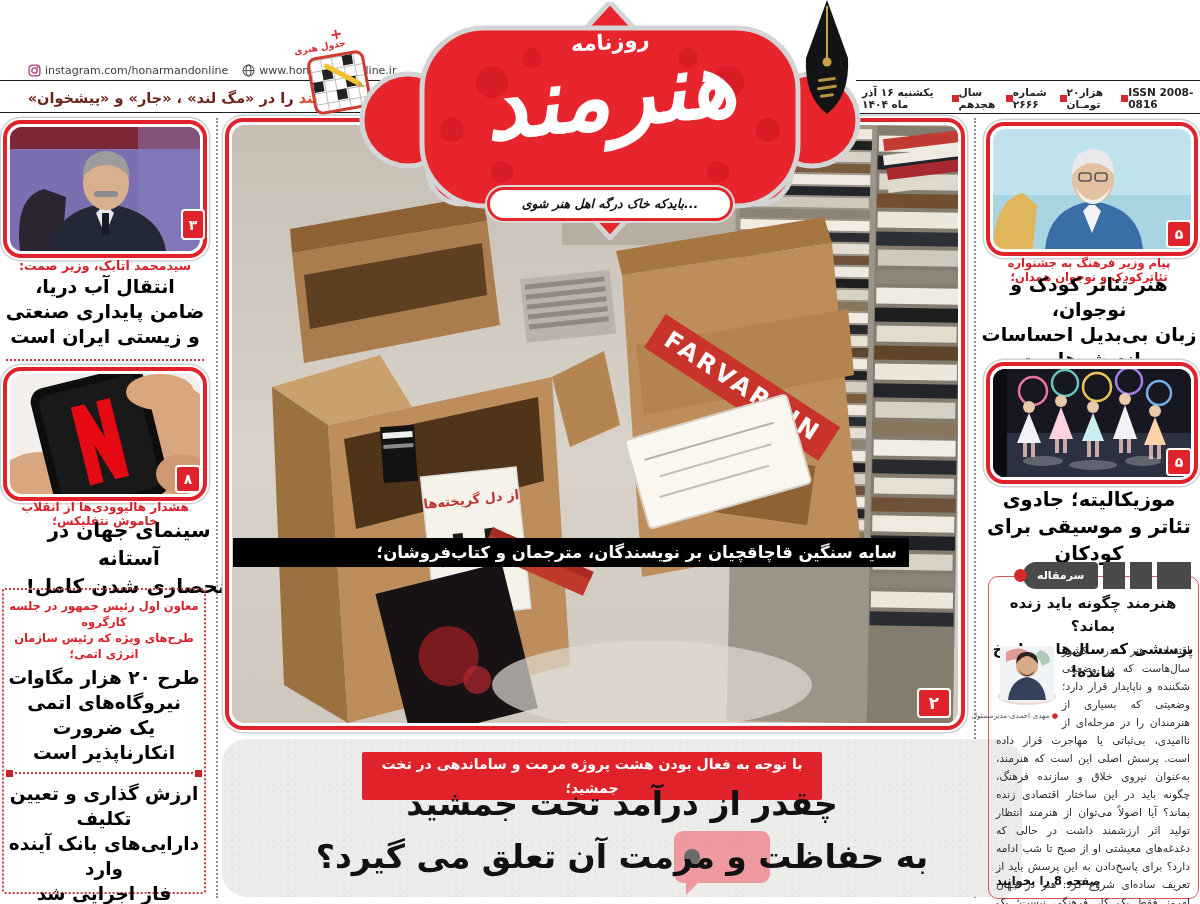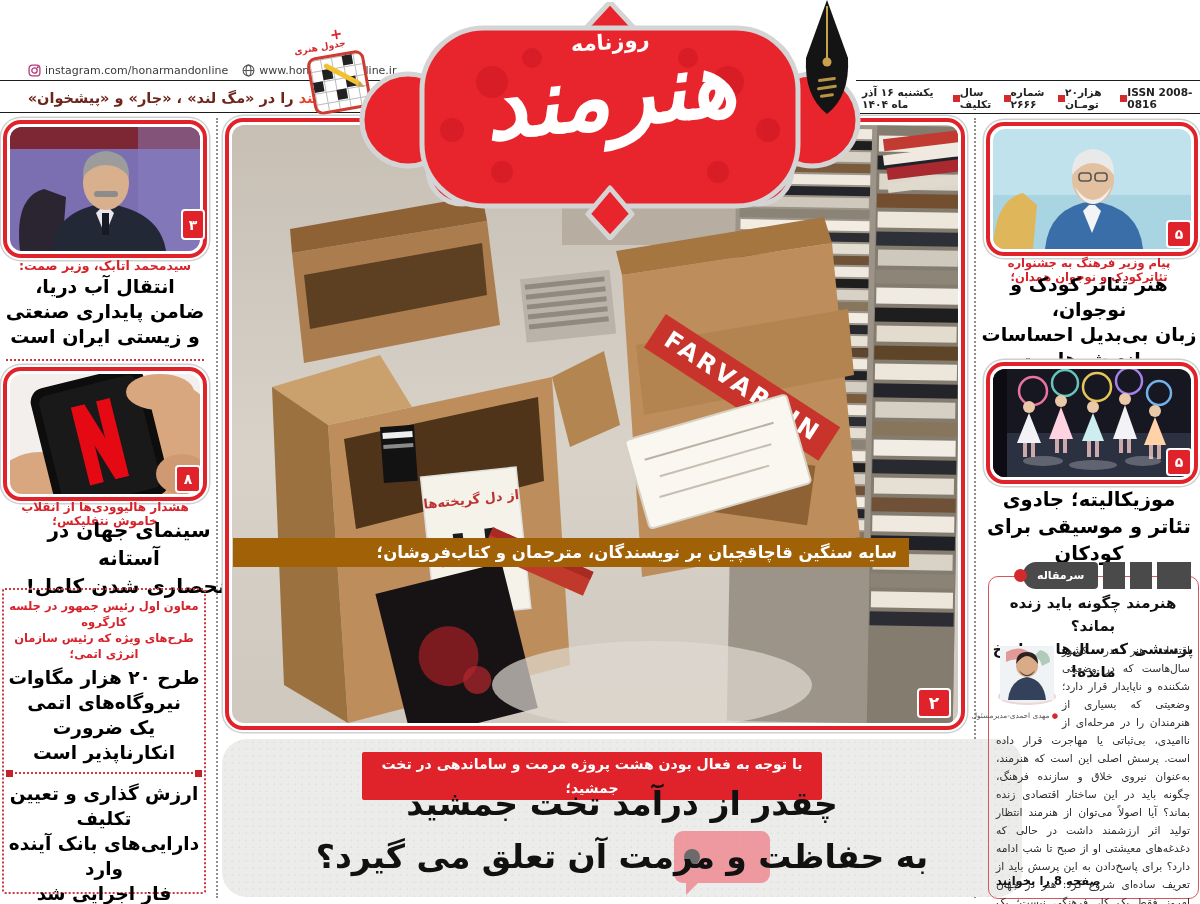--- a/index.html
+++ b/index.html
@@ -56,21 +56,21 @@
   .headline{color:#000000;font-weight:bold;text-align:center;white-space:pre-line;}
 
   .dotted-sep{position:absolute;border-top:2.5px dotted #c9393f;}
   .brief-box{position:absolute;border:2.5px dotted #c9393f;border-radius:3px;}
   .brief-divider{position:relative;border-top:2px dotted #c9393f;margin:7px 2px;}
   .brief-divider:before,.brief-divider:after{content:"";position:absolute;top:-4.5px;width:7px;height:7px;background:#c42227;}
   .brief-divider:before{right:-2px;}
   .brief-divider:after{left:-2px;}
 
   
-  .lead-kicker-band{position:absolute;left:4px;top:416px;width:676px;background:#a16207;color:#fff;
+  .lead-kicker-band{position:absolute;left:4px;top:416px;width:676px;background:#000000;color:#fff;
       font-weight:bold;font-size:16.5px;line-height:29px;height:29px;text-align:right;padding:0 12px 0 0;
       box-sizing:border-box;z-index:4;}
   .lead-headline{position:absolute;left:0;top:448px;width:100%;z-index:4;
       font-size:44px;font-weight:bold;line-height:72px;text-align:center;color:#fff;white-space:pre-line;
       text-shadow:-2px -2px 0 #000,2px -2px 0 #000,-2px 2px 0 #000,2px 2px 0 #000,
                   -4px 0 0 #000,4px 0 0 #000,0 -4px 0 #000,0 4px 0 #000,
                   -3px -3px 0 #000,3px -3px 0 #000,-3px 3px 0 #000,3px 3px 0 #000,0 6px 7px rgba(0,0,0,.4);}
 
   .second-card{position:absolute;left:222px;top:739px;width:800px;height:158px;background:#ececea;
       border-radius:25px;background-image:radial-gradient(#e2e2e0 1px,transparent 1px);background-size:7px 7px;}
@@ -143,21 +143,21 @@
         <i style="left:22px;top:33px;"></i>
         <i style="left:0;top:22px;"></i>
         <i style="left:33px;top:22px;"></i>
       <span class="pencil"></span>
     </span>
   </div>
 
   <div class="dateline">
     <span>یکشنبه ۱۶ آذر ماه ۱۴۰۴</span>
       <span class="sep"></span>
-    <span>سال تکلیف</span>
+    <span>سال هجدهم</span>
       <span class="sep"></span>
     <span>شماره ۲۶۶۶</span>
       <span class="sep"></span>
     <span>۲۰هزار تومـان</span>
       <span class="sep"></span>
     <span style="direction:ltr">ISSN 2008-0816</span>
   </div>
 
   <div class="photo-card" style="left:225px;top:118px;width:726px;height:598px;z-index:2;">
     <span class="ph">
@@ -359,20 +359,21 @@
         <circle cx="100" cy="128" r="12"></circle>
           <circle cx="416" cy="128" r="12"></circle>
         <circle cx="180" cy="56" r="10"></circle>
           <circle cx="336" cy="56" r="10"></circle>
         <circle cx="150" cy="170" r="11"></circle>
           <circle cx="366" cy="170" r="11"></circle>
       </g>
     </svg>
     <div class="logo-pre">روزنامه</div>
     <div class="logo-title">هنرمند</div>
+    <div class="logo-slogan">...بایدکه خاک درگه اهل هنر شوی</div>
   </div>
 
   <div class="pen-wrap">
     <svg width="70" height="116" viewBox="0 0 70 116">
       <path d="M35 0 L56 58 Q58 96 35 114 Q12 96 14 58 Z" fill="#141414"></path>
       <line x1="35" y1="6" x2="35" y2="58" stroke="#caa24a" stroke-width="2"></line>
       <circle cx="35" cy="62" r="4.5" fill="#caa24a"></circle>
       <g fill="#caa24a" opacity=".9">
         <rect x="26" y="78" width="18" height="3" rx="1.5" transform="rotate(-8 35 80)"></rect>
         <rect x="25" y="86" width="20" height="3" rx="1.5" transform="rotate(-8 35 88)"></rect>

